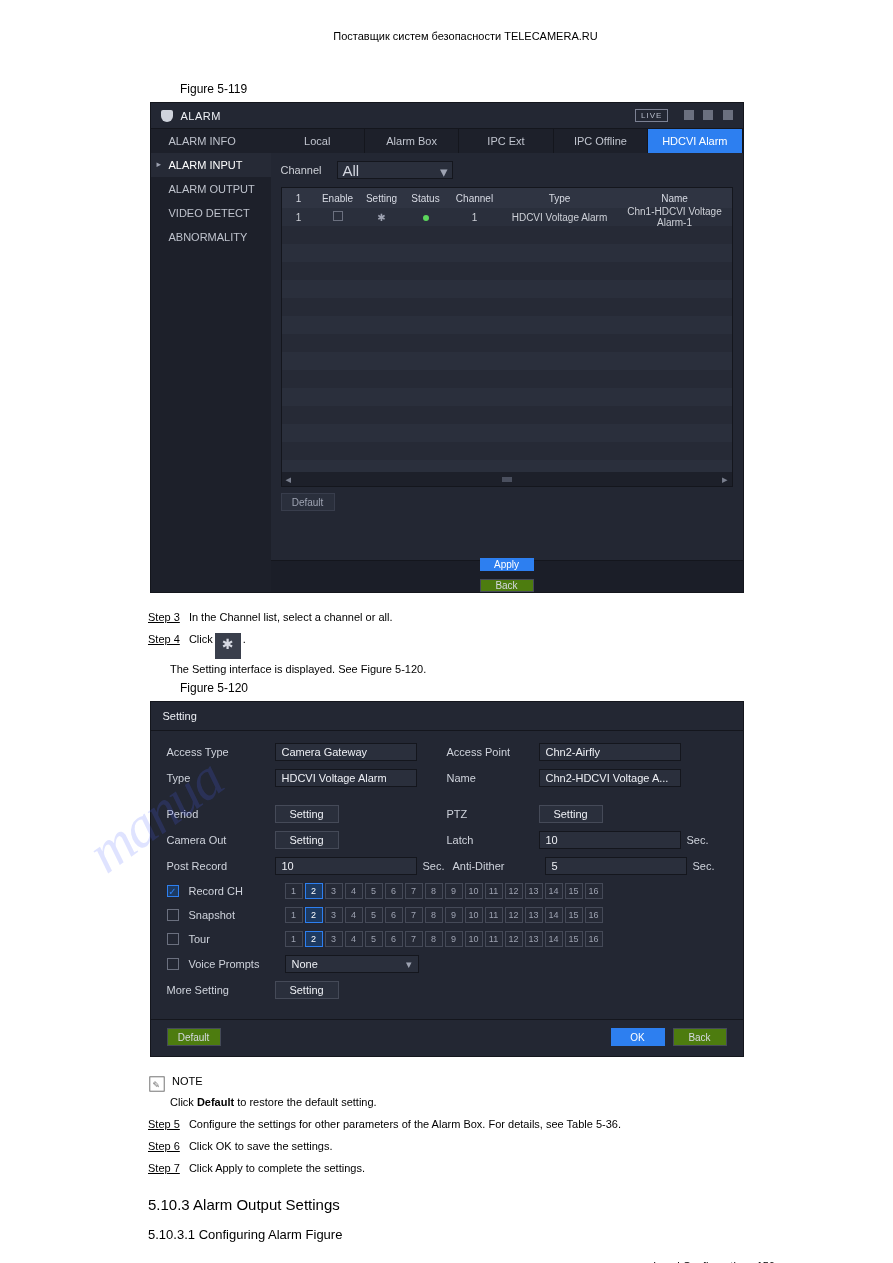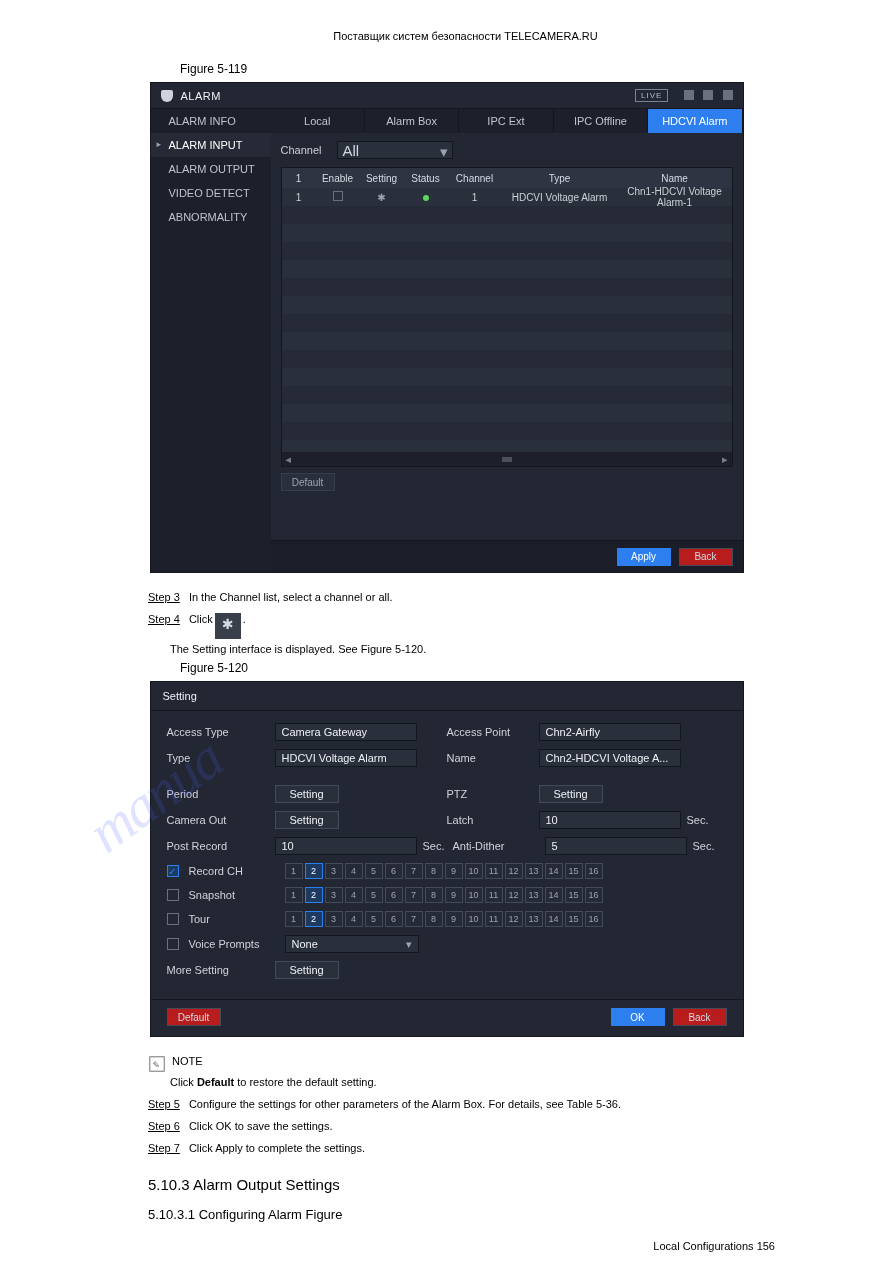--- a/index.html
+++ b/index.html
@@ -27,23 +27,23 @@
   .sel{background:#2a2f3c;border:1px solid #14161d;color:#d3d6df;height:18px;width:116px;font-size:15px;padding:0 4px;position:relative;}
   .sel::after{content:'▾';position:absolute;right:5px;top:1px;color:#9ea3b2;}
   .tablewrap{margin:0 10px;background:#262a36;border:1px solid #14161d;height:300px;position:relative;}
   .th{display:flex;background:#2f3442;height:20px;align-items:center;font-size:10px;color:#d7dae3;}
   .th>div{padding:0 4px;}
   .tr{display:flex;height:18px;align-items:center;font-size:10px;background:#2a2f3c;}
   .stripe{position:absolute;left:0;right:0;top:38px;bottom:14px;
     background:repeating-linear-gradient(#262a36 0 18px,#2a2f3c 18px 36px);}
   .scrollbar{position:absolute;left:0;right:0;bottom:0;height:14px;background:#1d202a;display:flex;align-items:center;justify-content:space-between;padding:0 4px;color:#7a7f8e;}
   .scrollbar .thumb{width:10px;height:5px;background:#4a4f5e;margin:0 auto;}
-  .footerbar{height:32px;display:flex;align-items:center;justify-content:flex-end;padding:0 10px;gap:8px;border-top:1px solid #14161d;background:#1b1e28;}
+  .footerbar{height:32px;display:flex;align-items:center;justify-content:flex-end;padding:0 10px;gap:8px;border-top:1px solid #14161d;background:#1b1e28;flex-direction:column;}
   .defbtn-row{padding:6px 10px;}
-  .btn{min-width:54px;height:18px;display:inline-flex;align-items:center;justify-content:center;font-size:10px;color:#d6d9e1;background:#b91c1c;border:1px solid #454a58;padding:0 10px;}
+  .btn{min-width:54px;height:18px;display:inline-flex;align-items:center;justify-content:center;font-size:10px;color:#d6d9e1;background:#4d7c0f;border:1px solid #454a58;padding:0 10px;}
   .btn.primary{background:#2d7ff0;color:#fff;border-color:#2d7ff0;}
   .btn.muted{background:#2a2f3c;border-color:#383d4c;color:#9ea3b2;}
   .col-n{width:34px;text-align:center;}
   .col-en{width:44px;text-align:center;}
   .col-set{width:44px;text-align:center;}
   .col-st{width:44px;text-align:center;}
   .col-ch{width:54px;text-align:center;}
   .col-ty{width:116px;text-align:center;}
   .col-na{flex:1;text-align:center;}
   .smchk{display:inline-block;width:10px;height:10px;border:1px solid #6b707f;}
@@ -81,21 +81,21 @@
   .note-icon{width:18px;height:18px;margin-right:6px;}
   .small{font-size:11px;}
   .pgnum{text-align:right;padding-right:118px;font-size:11px;margin-top:18px;}
   
   .wm{position:absolute;font-size:64px;color:rgba(80,100,255,0.28);transform:rotate(-36deg);left:120px;top:160px;pointer-events:none;font-style:italic;letter-spacing:-2px;font-family:Georgia,serif;}
   .wm2{position:absolute;font-size:58px;color:rgba(80,100,255,0.18);transform:rotate(-36deg);left:-70px;top:80px;pointer-events:none;font-style:italic;letter-spacing:-2px;font-family:Georgia,serif;}
 </style>
 </head>
 <body>
 
-<div class="page-pad" style="text-align:center;font-size:11px;color:#000;margin-bottom:20px;">Поставщик систем безопасности TELECAMERA.RU</div>
+<div class="page-pad" style="text-align:center;font-size:11px;color:#000;margin-bottom:40px;">Поставщик систем безопасности TELECAMERA.RU</div>
 
 <div class="figure-caption">Figure 5-119</div>
 
 <div class="ui-panel p1">
   <span class="wm">shive.com</span>
   <div class="p1-titlebar">
     <div class="bell"></div>
     <div class="p1-title">ALARM</div>
     <div class="live-badge">LIVE</div>
     <div class="topicons">

